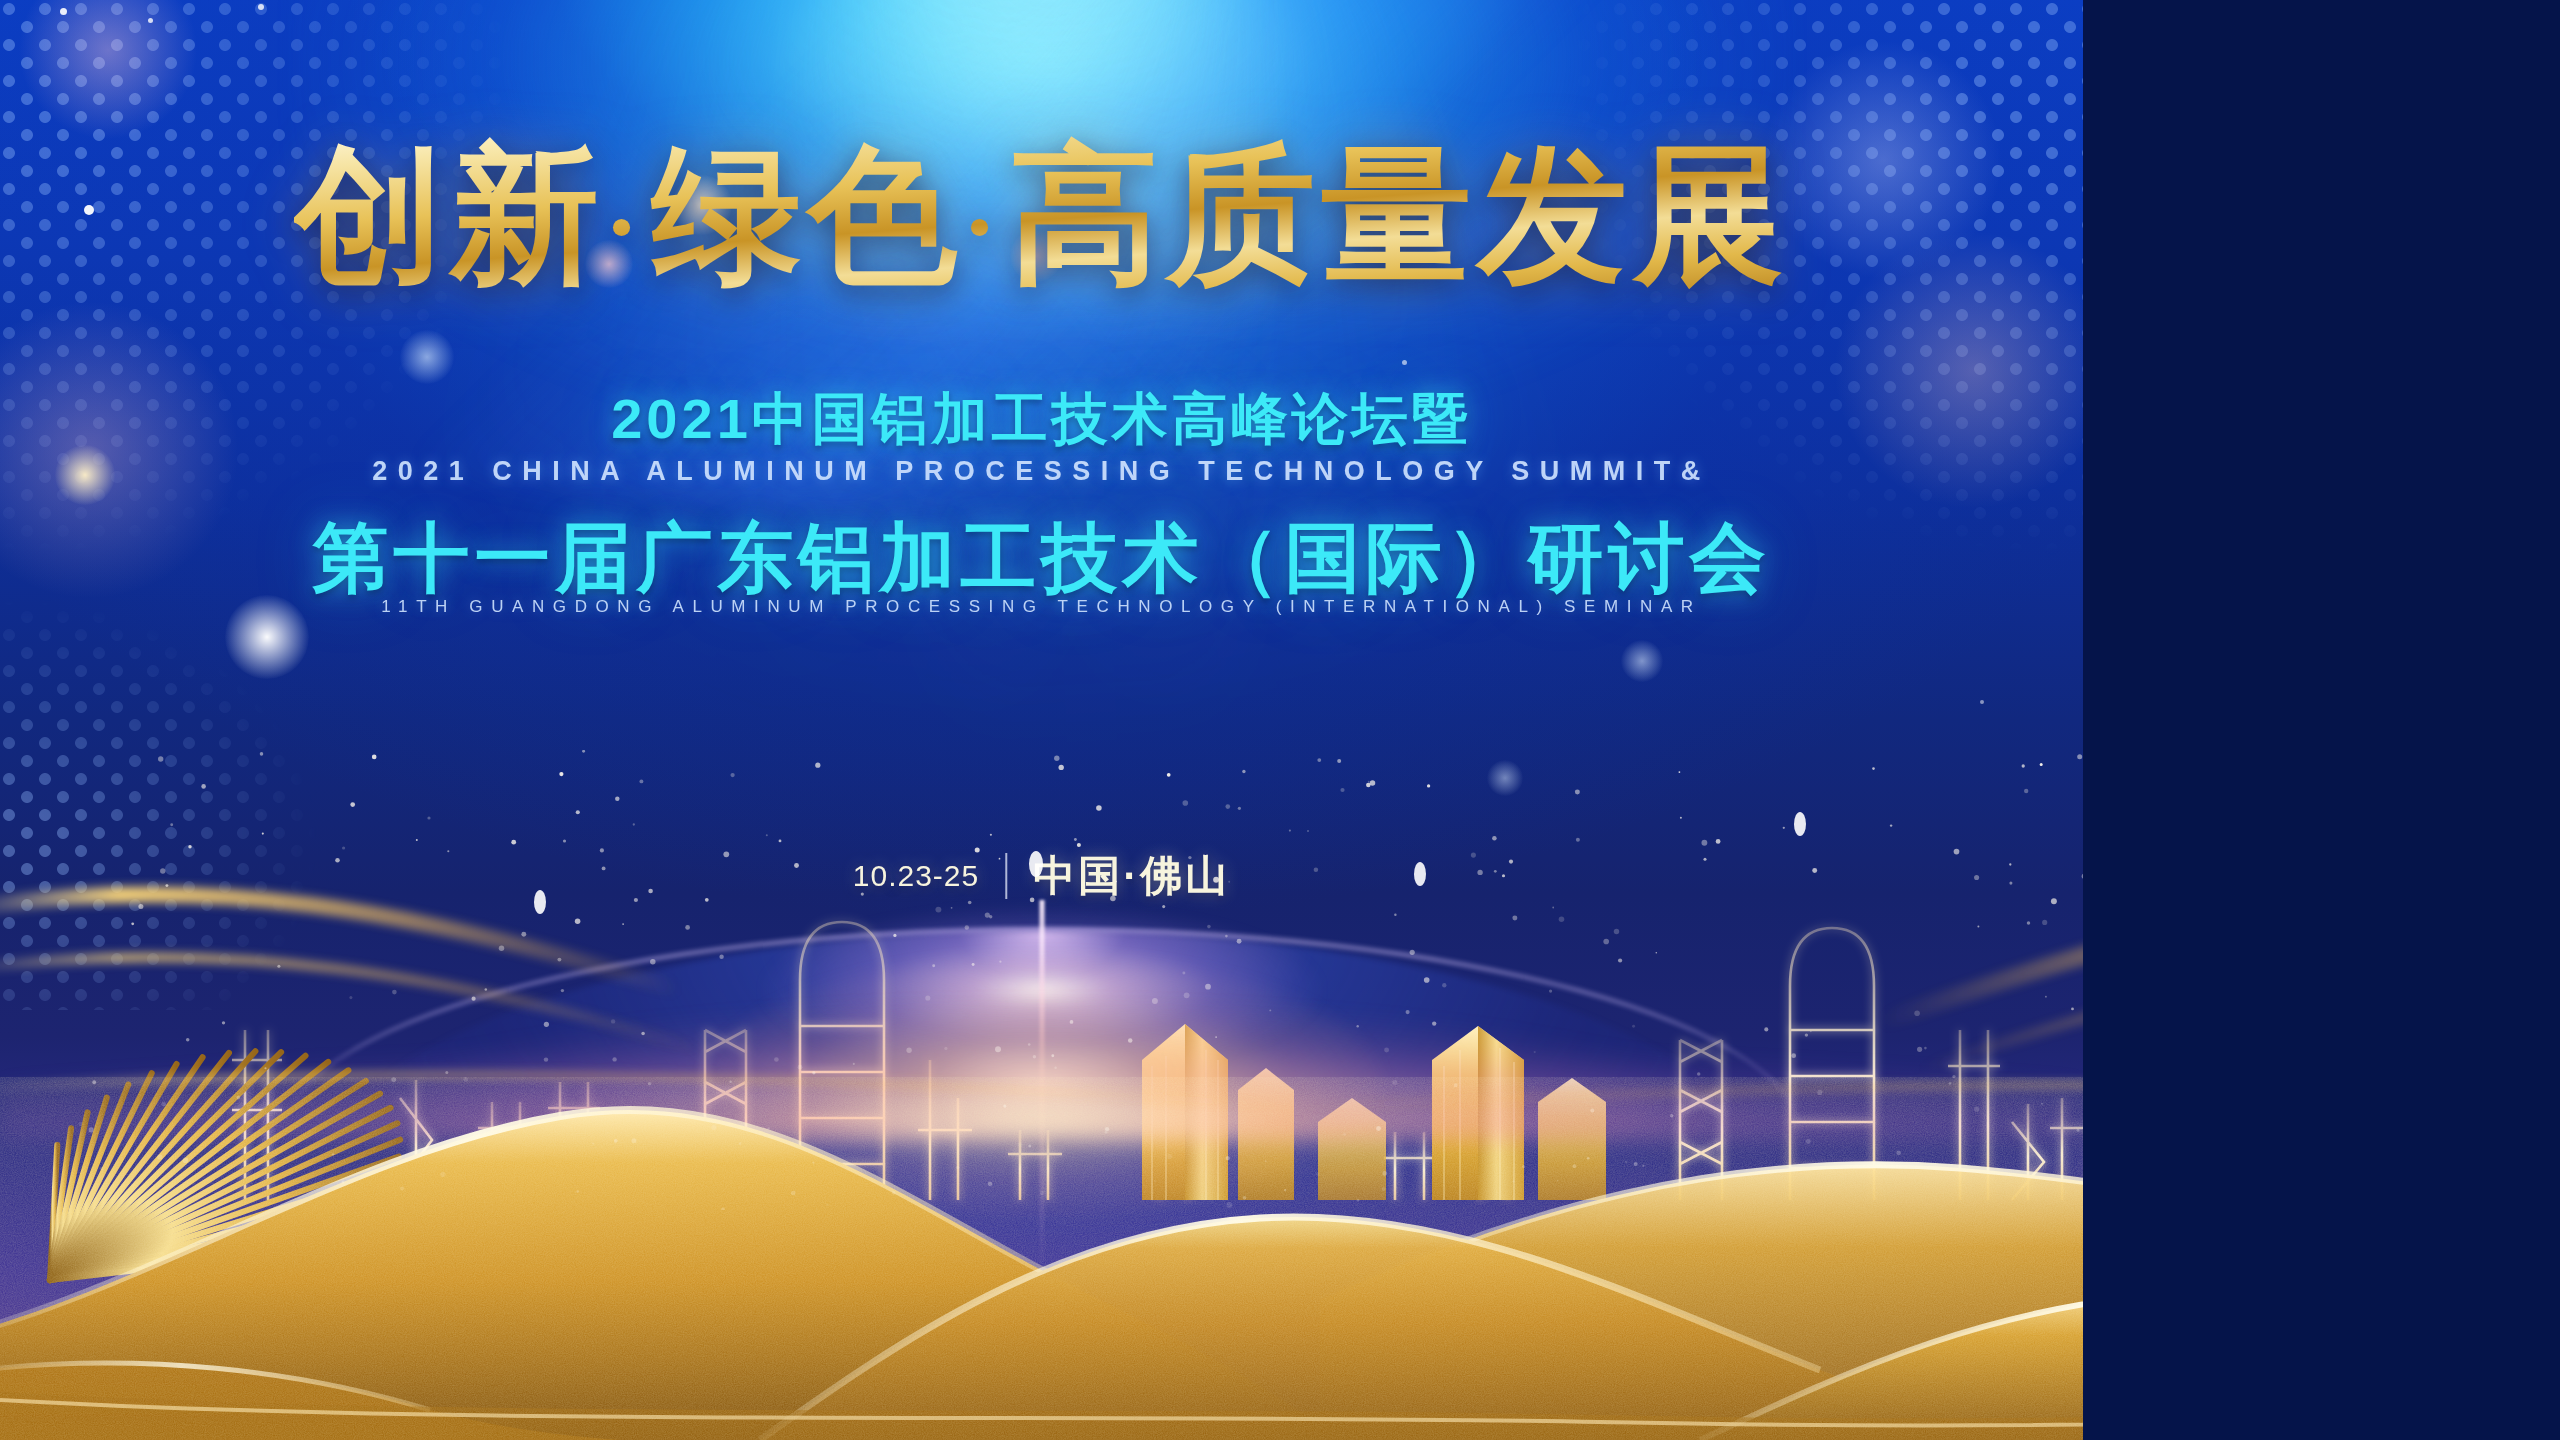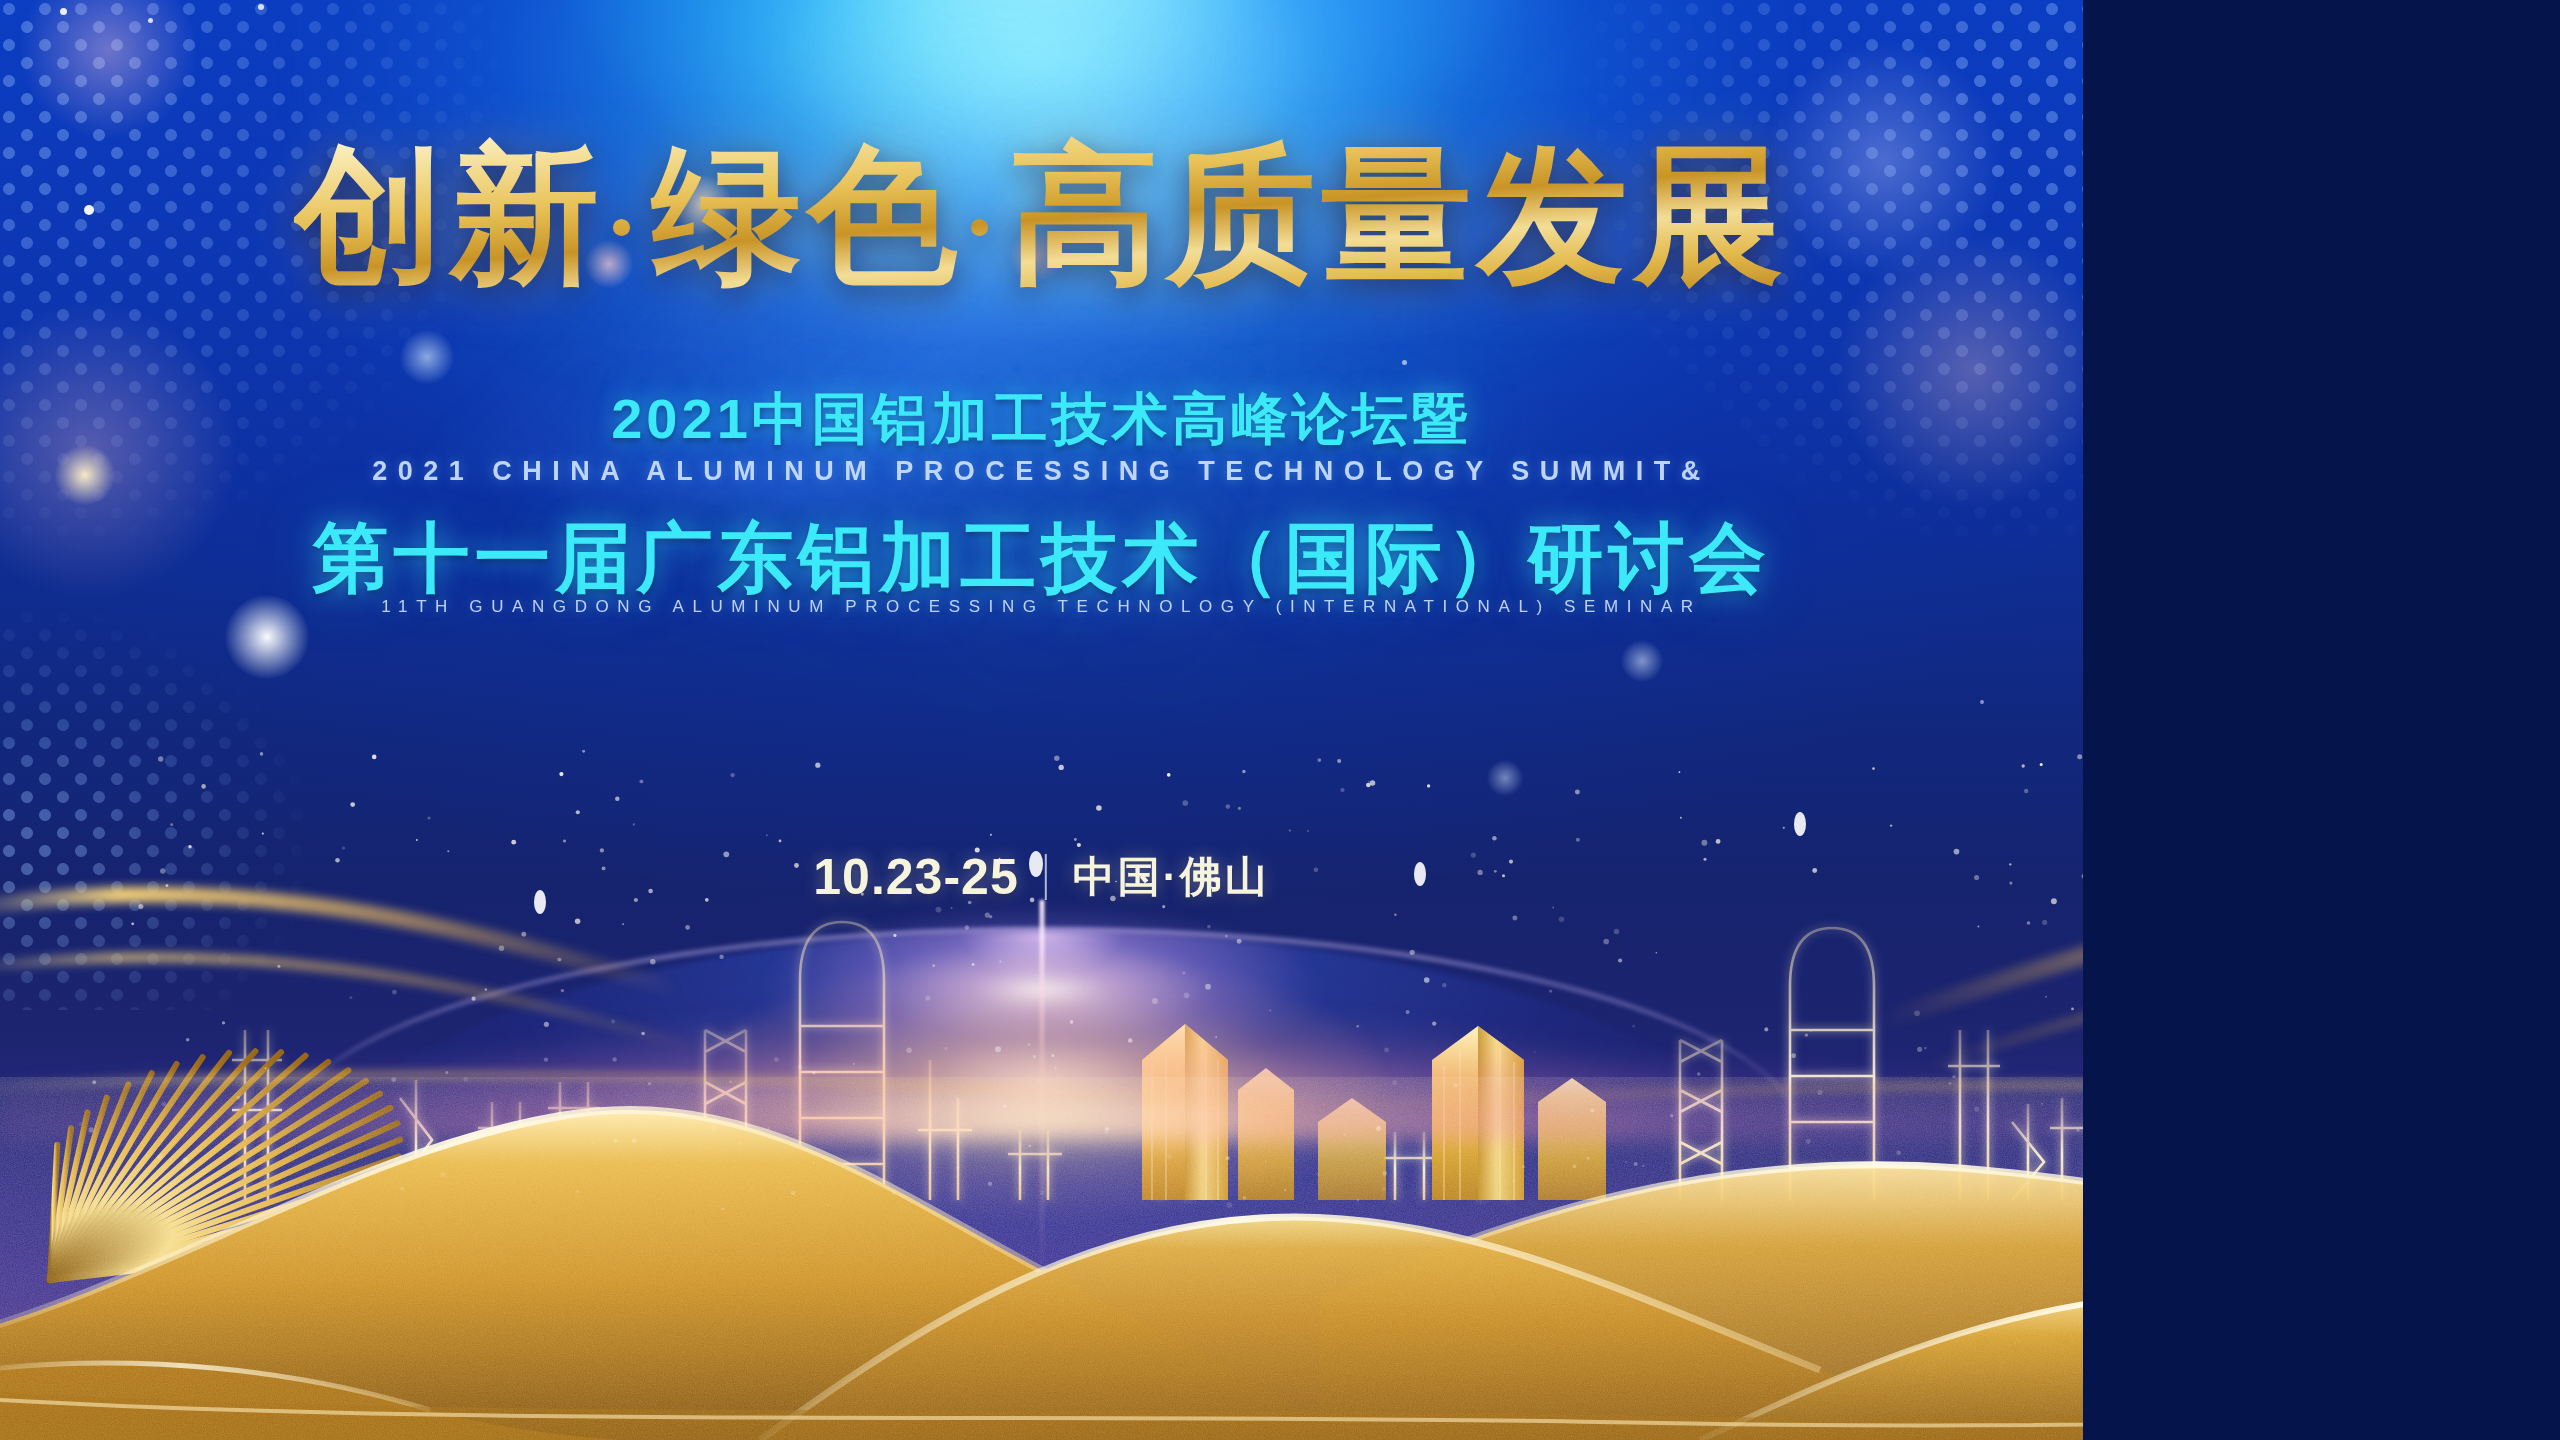--- a/index.html
+++ b/index.html
@@ -93,21 +93,21 @@
     text-shadow:0 0 12px rgba(120,190,255,.45);
     text-align:center;
   }
 
   .meta{
     position:absolute; left:50%; top:848px; transform:translateX(-50%);
     display:flex; align-items:center; gap:26px; white-space:nowrap;
     color:#f7f4de;
     text-shadow:0 0 16px rgba(255,250,210,.35), 0 3px 7px rgba(2,10,60,.5);
   }
-  .meta .date{ font-size:50px; font-weight:700; letter-spacing:1px; }
+  .meta .date{ font-size:30px; font-weight:400; letter-spacing:1px; }
   .meta .sep{ width:2px; height:46px; background:rgba(235,240,255,.72); }
   .meta .place{ font-size:42px; font-weight:700; letter-spacing:3px; }
 
   
   .dome{
     position:absolute; left:50%; top:930px; transform:translateX(-50%);
     width:1480px; height:430px; border-radius:50% 50% 46% 46%/ 62% 62% 38% 38%;
     background:radial-gradient(ellipse at 50% 0%, rgba(255,225,255,.85) 0%, rgba(190,160,255,.40) 8%, rgba(70,110,255,.26) 26%, rgba(40,70,220,.10) 52%, rgba(20,40,160,0) 74%);
     filter:blur(3px); pointer-events:none;
   }

